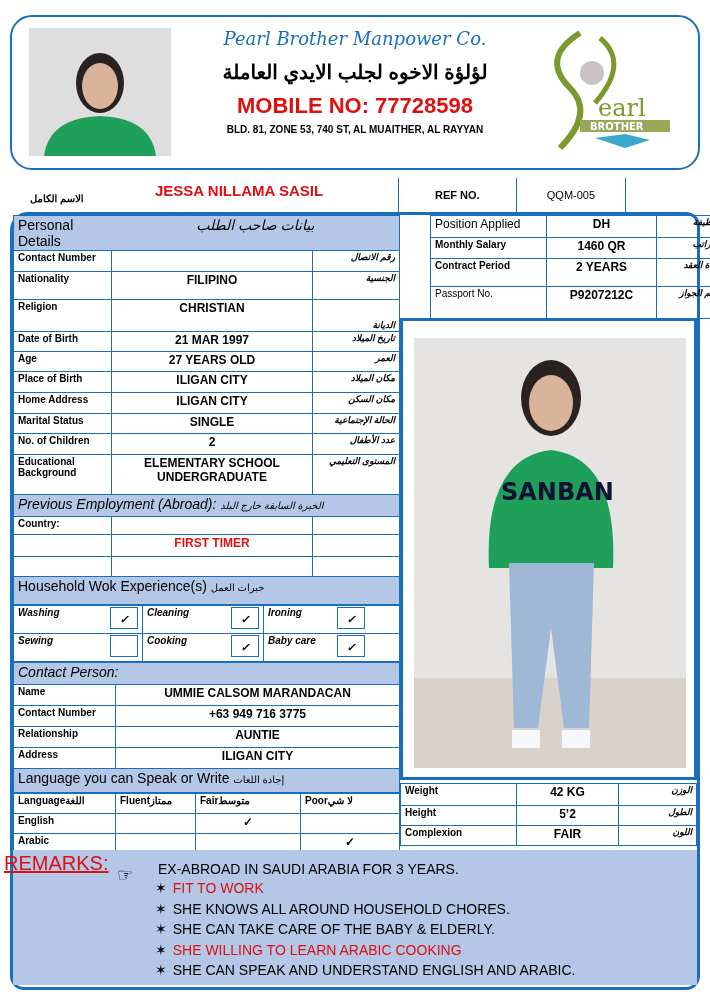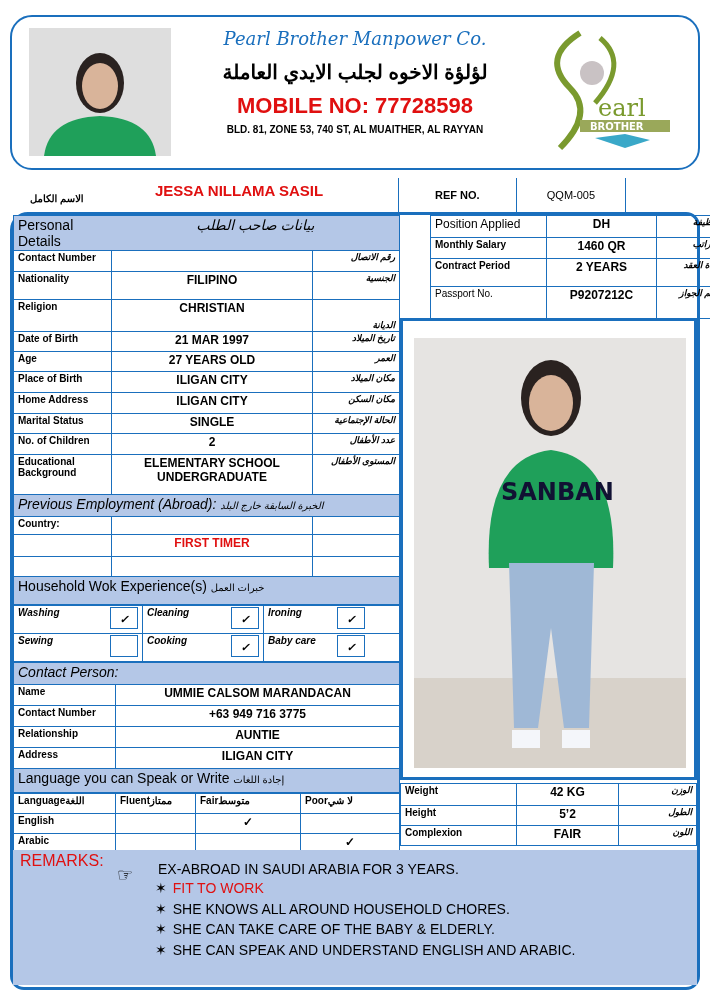--- a/index.html
+++ b/index.html
@@ -22,21 +22,21 @@
   td { border: 1px solid #1a6fbd; font-size: 10px; font-weight: bold; padding: 1px 4px; vertical-align: top; }
   td.val { text-align: center; font-size: 12px; }
   td.ar { text-align: right; font-style: italic; font-size: 9px; }
   .sec { background: #b4c7e7; font-size: 14px; font-weight: normal; }
   .left { left: 13px; top: 215px; width: 387px; }
   .right-top { left: 400px; top: 215px; width: 297px; margin-left: 30px; }
   .photo-big-frame { left: 400px; top: 318px; width: 297px; height: 462px; border: 3px solid #1a6fbd; background: #fff; }
   .photo-big { left: 414px; top: 338px; width: 272px; height: 430px; background: #ef4444; }
   .right-bot { left: 400px; top: 783px; width: 297px; }
   .remarks { left: 13px; top: 850px; width: 684px; height: 135px; background: #b4c7e7; }
-  .rem-title { left: 20px; top: 852px; font-size: 16px; color: #e01010; }
+  .rem-title { left: 4px; top: 852px; font-size: 20px; color: #e01010; text-decoration: underline; }
   .rem-line { font-size: 14px; }
   .red { color: #e01010; }
   .chk { display: inline-block; width: 28px; height: 22px; border: 1px solid #1a6fbd; text-align: center; font-size: 11px; line-height: 22px; vertical-align: middle; }
 </style>
 </head>
 <body>
 
 <div class="abs header"></div>
 <div class="abs photo-small">
   <svg width="142" height="128" viewBox="0 0 142 128">
@@ -121,21 +121,21 @@
           <td class="ar">الحالة الإجتماعية</td>
         </tr>
   <tr style="height:21px">
           <td>No. of Children</td>
           <td class="val">2</td>
           <td class="ar">عدد الأطفال</td>
         </tr>
   <tr style="height:40px">
           <td>Educational Background</td>
           <td class="val">ELEMENTARY SCHOOL UNDERGRADUATE</td>
-          <td class="ar">المستوى الأطفال</td>
+          <td class="ar">المستوى التعليمي</td>
         </tr>
   <tr style="height:22px">
           <td class="sec" colspan="3" style="font-style:italic"><span>Previous Employment (Abroad):</span> <span style="font-size:10px">الخبرة السابقة خارج البلد</span></td>
         </tr>
   <tr style="height:18px">
           <td>Country:</td>
           <td></td>
           <td></td>
         </tr>
   <tr style="height:22px">
@@ -282,14 +282,15 @@
 </div>
 
 <div class="abs remarks"></div>
 <div class="abs rem-title">REMARKS:</div>
 <div class="abs" style="left:117px;top:864px;font-size:18px">☞</div>
 <div class="abs rem-line" style="left:158px;top:861px">EX-ABROAD IN SAUDI ARABIA FOR 3 YEARS.</div>
 <div class="abs" style="left:155px;top:880px">
   <div class="rem-line red" style="height:20.5px"><span style="color:#000;margin-right:6px">✶</span><span>FIT TO WORK</span></div>
   <div class="rem-line" style="height:20.5px"><span style="margin-right:6px">✶</span><span>SHE KNOWS ALL AROUND HOUSEHOLD CHORES.</span></div>
   <div class="rem-line" style="height:20.5px"><span style="margin-right:6px">✶</span><span>SHE CAN TAKE CARE OF THE BABY &amp; ELDERLY.</span></div>
+  <div class="rem-line red" style="height:20.5px"><span style="color:#000;margin-right:6px">✶</span><span>SHE WILLING TO LEARN ARABIC COOKING</span></div>
   <div class="rem-line" style="height:20.5px"><span style="margin-right:6px">✶</span><span>SHE CAN SPEAK AND UNDERSTAND ENGLISH AND ARABIC.</span></div>
 </div>
 
 </body></html>

